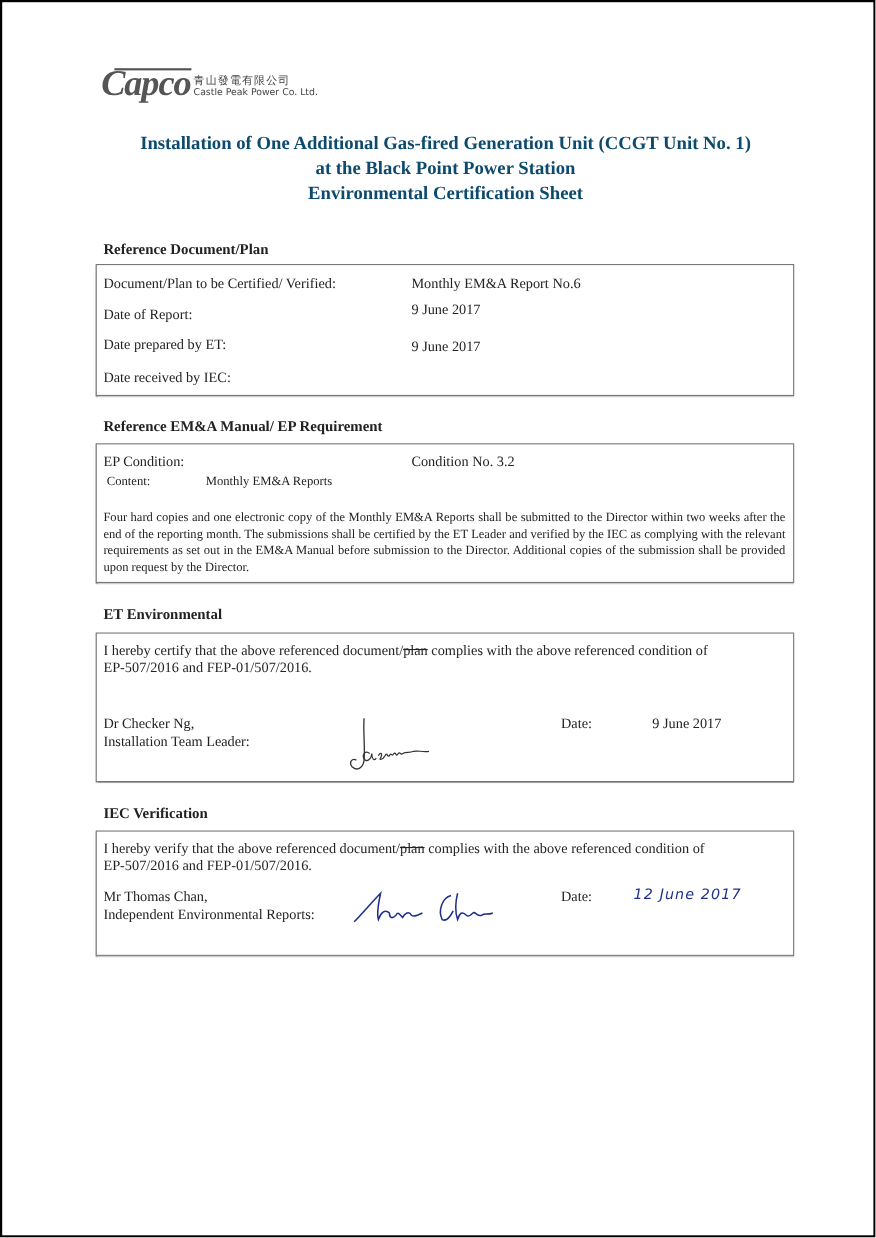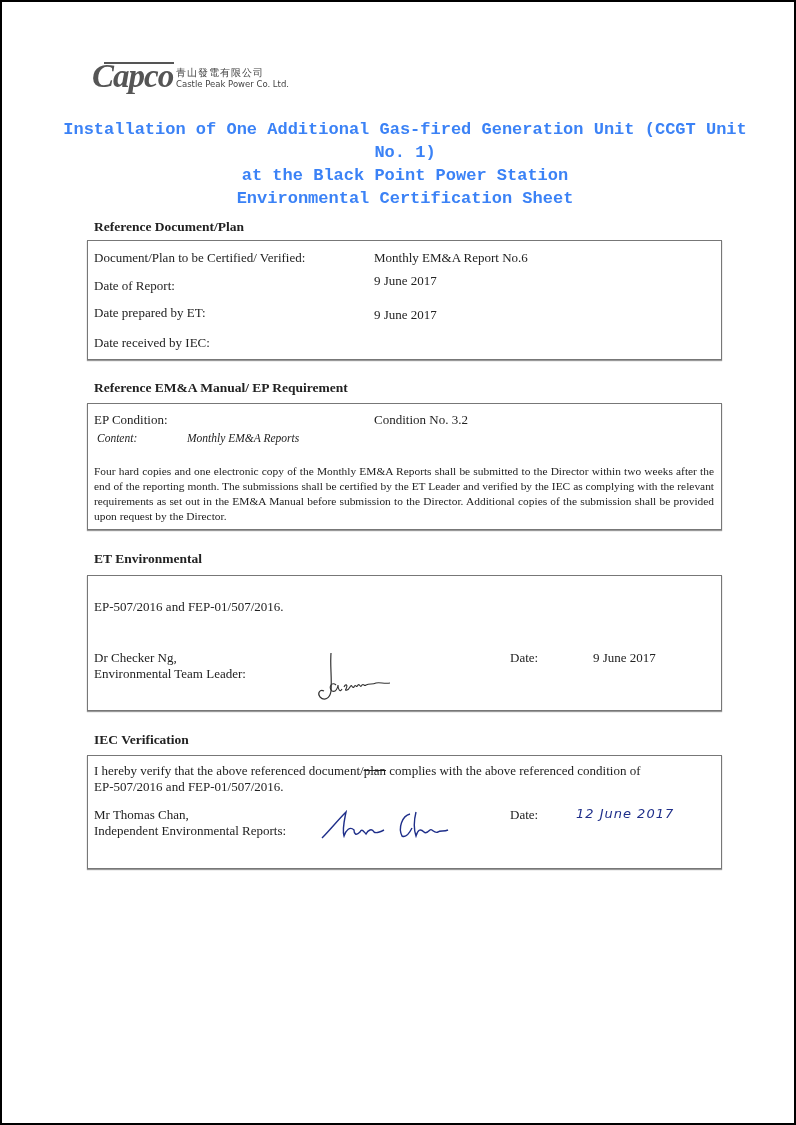--- a/index.html
+++ b/index.html
@@ -4,27 +4,27 @@
 <style>
   html, body { margin: 0; padding: 0; background: #ffffff; }
   body { width: 796px; height: 1125px; position: relative; overflow: hidden; font-family: "Liberation Serif", "DejaVu Serif", serif; color: #222; }
   .page-frame { position: absolute; left: 0; top: 0; width: 792px; height: 1121px; border: 2px solid #000; }
   .logo { position: absolute; left: 92px; top: 58px; height: 36px; }
   .logo-mark { position: absolute; left: 0; top: 0; font-family: "Liberation Serif", serif; font-style: italic; font-weight: bold; font-size: 33px; color: #555; letter-spacing: -1px; line-height: 36px; }
   .logo-mark::before { content: ""; position: absolute; left: 12px; top: 4px; width: 70px; height: 2px; background: #555; }
   .logo-cn { position: absolute; left: 84px; top: 8px; font-family: "DejaVu Sans", sans-serif; font-size: 10px; color: #444; white-space: nowrap; letter-spacing: 1px; }
   .logo-en { position: absolute; left: 84px; top: 21px; font-family: "DejaVu Sans", sans-serif; font-size: 8.5px; color: #444; white-space: nowrap; }
 
-  .title-block { position: absolute; left: 60px; width: 690px; top: 118px; text-align: center; font-family: Liberation Mono, monospace; font-weight: bold; color: #3b82f6; }
+  .title-block { position: absolute; left: 60px; width: 690px; top: 118px; text-align: center; font-family: Liberation Serif, serif; font-weight: bold; color: #0c4a6e; }
   .title-line { font-size: 17px; line-height: 23px; }
 
   .section-label { position: absolute; left: 94px; font-weight: bold; font-size: 13.5px; color: #222; }
   .box { position: absolute; left: 87px; width: 633px; border: 1px solid #777; box-shadow: 0 1px 1px #999; background: #fff; }
   .t { position: absolute; font-size: 13px; color: #222; white-space: nowrap; }
-  .i { font-style: italic; font-size: 11.5px; }
+  .i { font-size: 11.5px; }
   .para { position: absolute; left: 6px; right: 7px; font-size: 11.4px; line-height: 15px; text-align: justify; color: #222; }
   .strike { text-decoration: line-through; }
   .sig { position: absolute; }
   .hand { position: absolute; font-family: "DejaVu Sans", sans-serif; font-size: 13px; color: #1f2f8a; font-style: italic; white-space: nowrap; letter-spacing: 1px; }
 </style>
 </head>
 <body>
 
 <div class="page-frame"></div>
 
@@ -56,23 +56,24 @@
 <div class="box" style="top:403px; height:125px;">
   <div class="t" style="left:6px; top:8px;">EP Condition:</div>
   <div class="t" style="left:286px; top:8px;">Condition No. 3.2</div>
   <div class="t i" style="left:9px; top:28px;">Content:</div>
   <div class="t i" style="left:99px; top:28px;">Monthly EM&amp;A Reports</div>
   <div class="para" style="top:60px;">Four hard copies and one electronic copy of the Monthly EM&amp;A Reports shall be submitted to the Director within two weeks after the end of the reporting month. The submissions shall be certified by the ET Leader and verified by the IEC as complying with the relevant requirements as set out in the EM&amp;A Manual before submission to the Director. Additional copies of the submission shall be provided upon request by the Director.</div>
 </div>
 
 <div class="section-label" style="top:551px;">ET Environmental</div>
 <div class="box" style="top:575px; height:134px;">
+  <div class="t" style="left:6px; top:7px;"><span>I hereby certify that the above referenced document/</span><span class="strike">plan</span><span> complies with the above referenced condition of</span></div>
   <div class="t" style="left:6px; top:23px;">EP-507/2016 and FEP-01/507/2016.</div>
   <div class="t" style="left:6px; top:74px;">Dr Checker Ng,</div>
-  <div class="t" style="left:6px; top:90px;">Environmental Team Leader:</div>
+  <div class="t" style="left:6px; top:90px;">Installation Team Leader:</div>
   <svg class="sig" style="left:226px; top:75px;" width="90" height="54" viewBox="0 0 90 54">
     <path d="M17 2 C16 14 18 28 17 40 C16 48 10 50 6 46 C3 42 6 38 10 40" fill="none" stroke="#333" stroke-width="1.2"></path>
     <path d="M22 34 C18 30 14 36 18 40 C22 42 24 36 24 34 C24 38 26 42 28 38" fill="none" stroke="#333" stroke-width="1.1"></path>
     <path d="M30 36 C32 32 34 34 32 38 C30 40 34 40 36 36 C38 32 38 38 40 36 C42 32 42 38 44 34 C46 32 46 38 48 34 C50 32 50 36 52 34 C56 32 58 34 62 32 C66 31 70 33 76 32" fill="none" stroke="#333" stroke-width="1.1"></path>
   </svg>
   <div class="t" style="left:422px; top:74px;">Date:</div>
   <div class="t" style="left:505px; top:74px;">9 June 2017</div>
 </div>
 
 <div class="section-label" style="top:732px;">IEC Verification</div>

